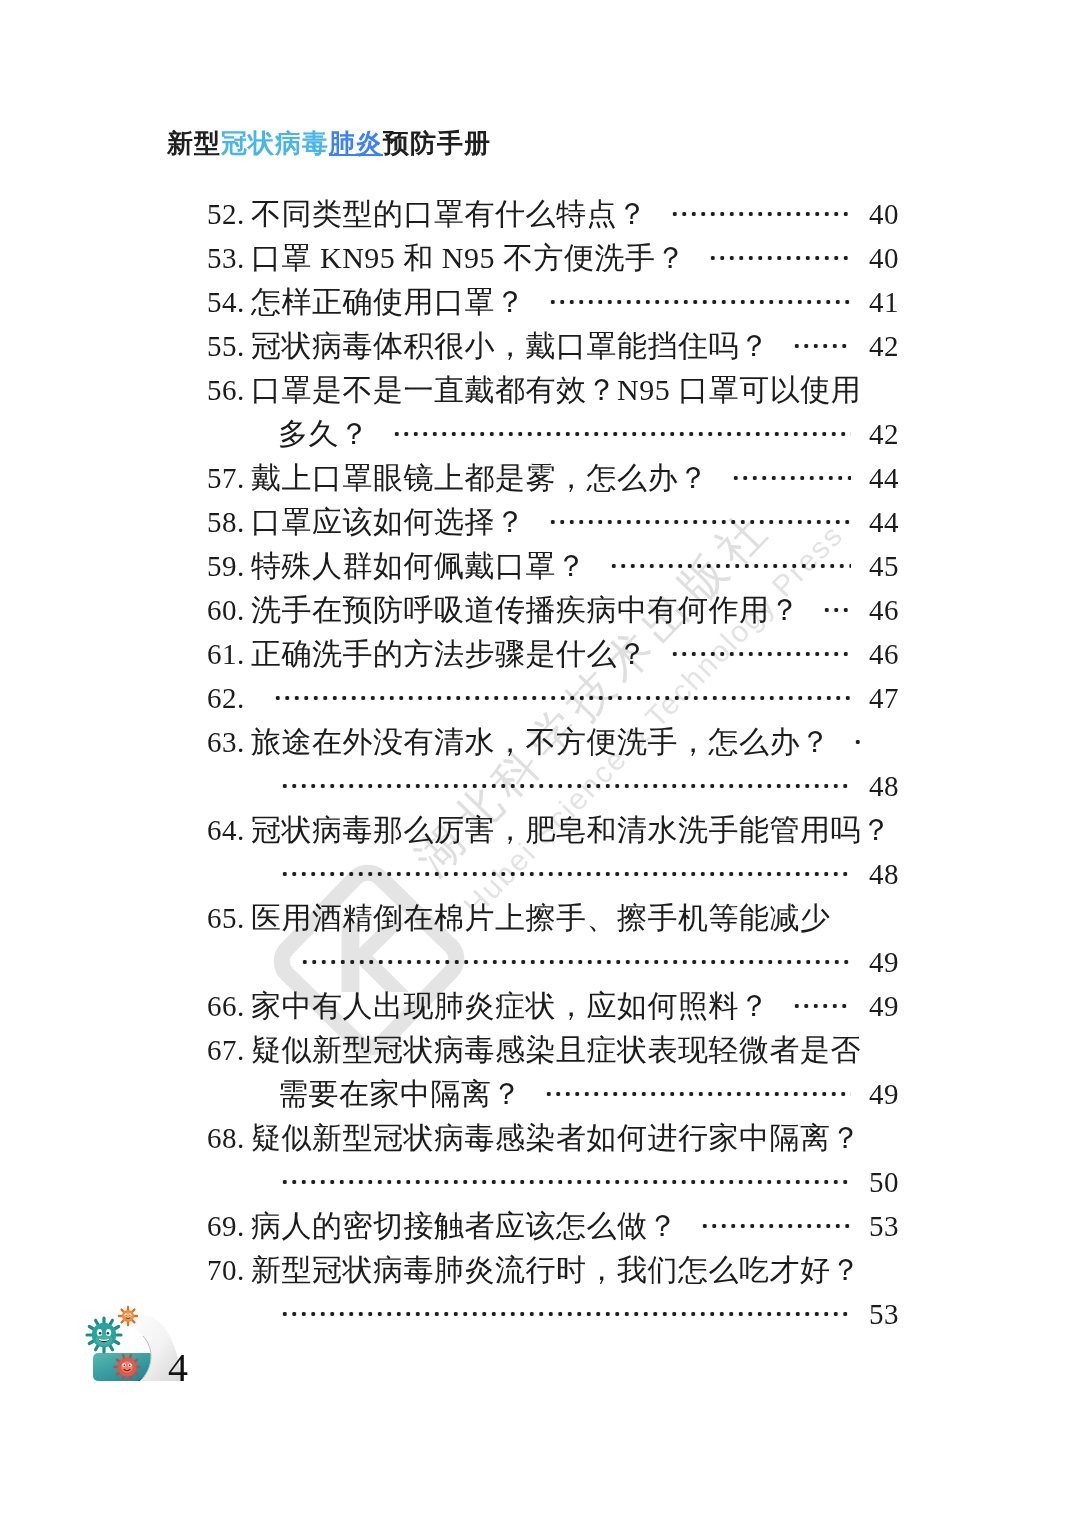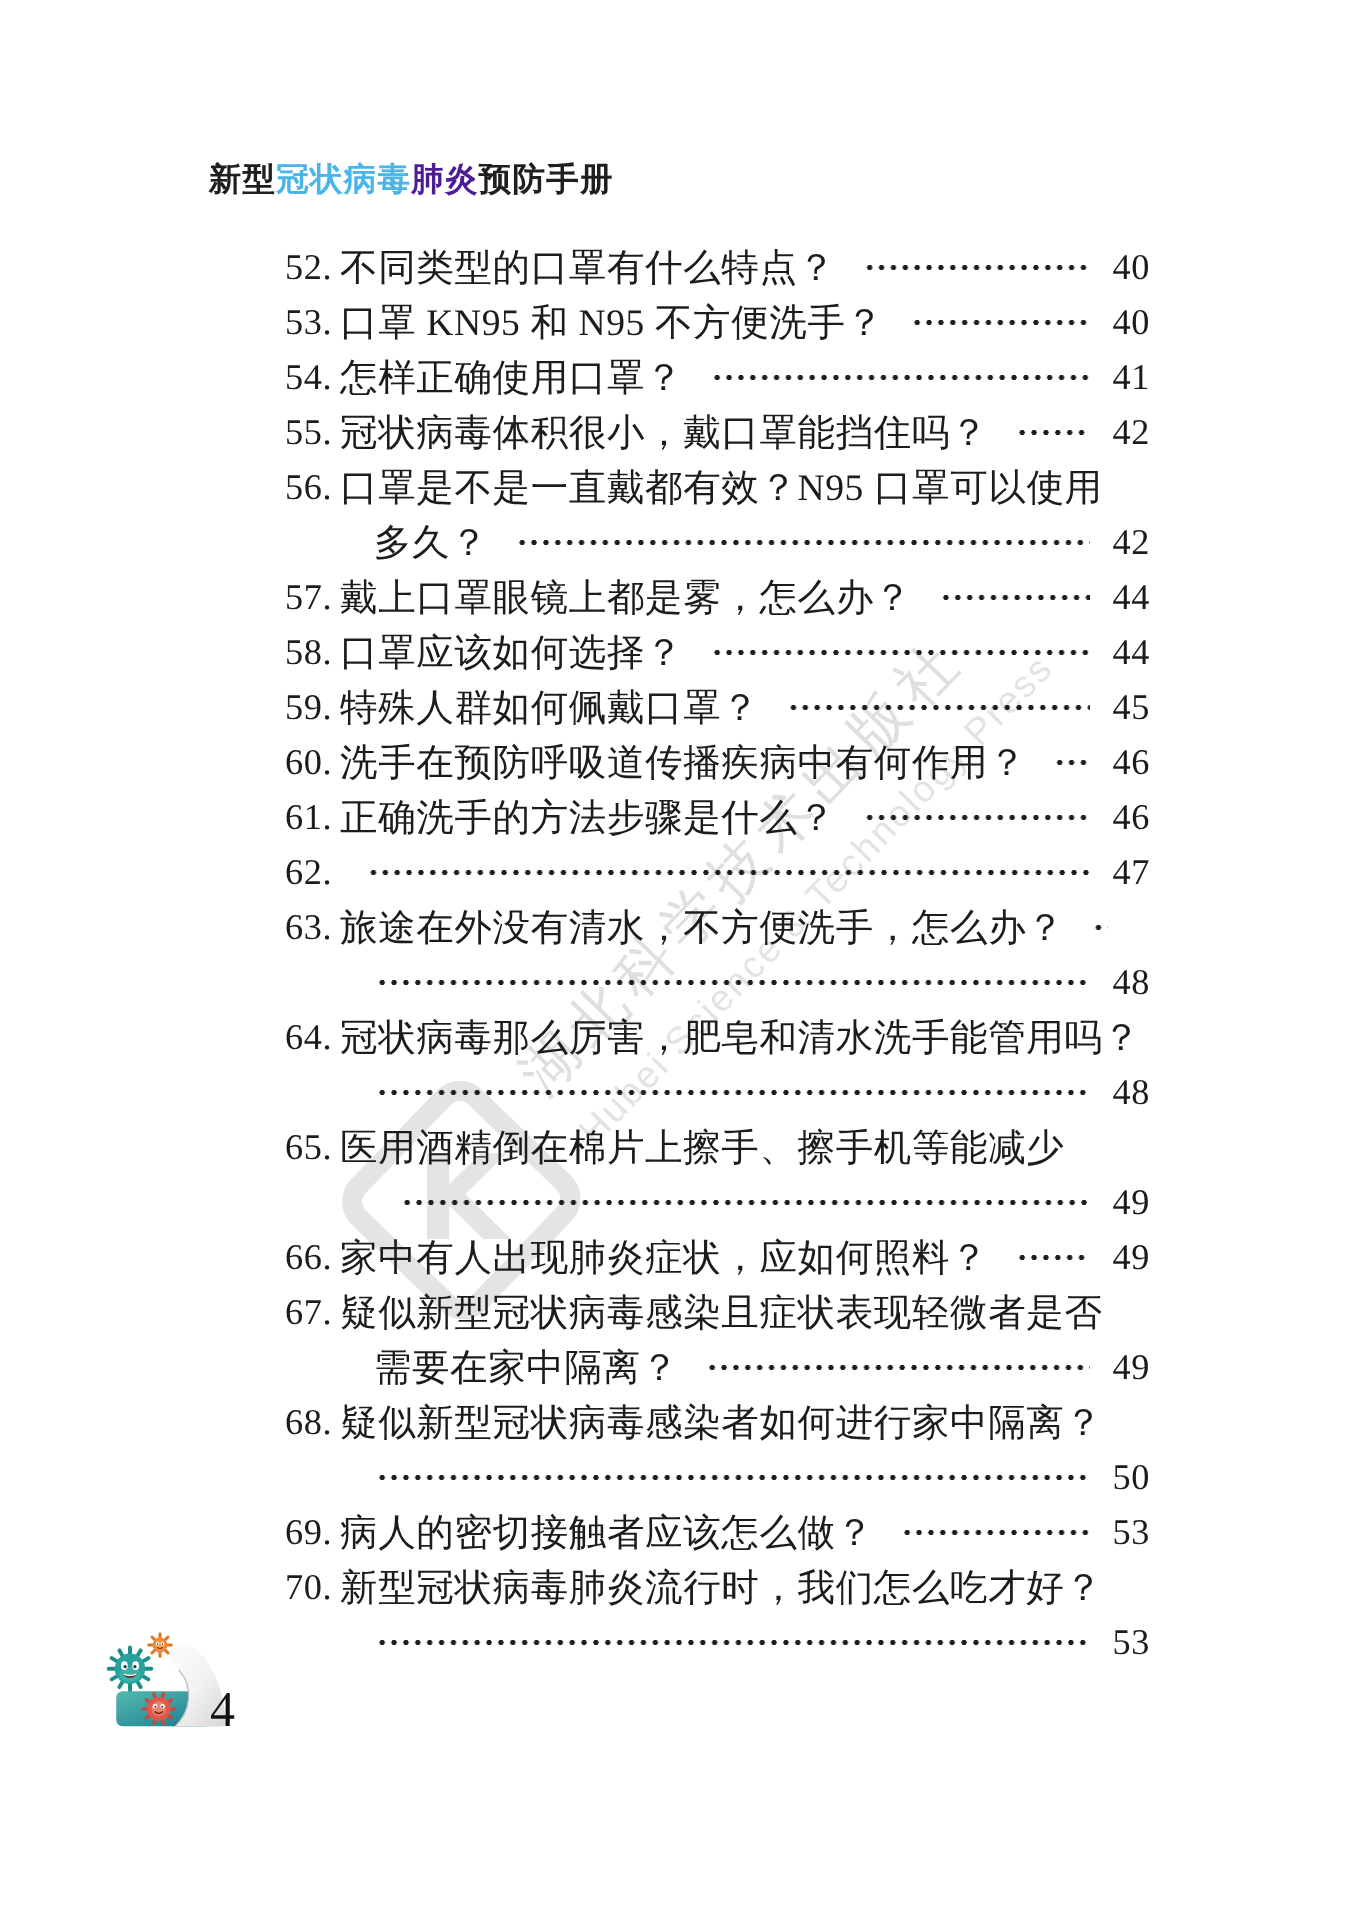--- a/index.html
+++ b/index.html
@@ -9,21 +9,21 @@
   }
 
   
   .page-header{
     position:absolute;left:167px;top:126px;z-index:3;
     font-family:"Liberation Sans", sans-serif;
     font-weight:bold;font-size:26px;letter-spacing:1px;color:#1f1f1f;
     white-space:nowrap;
   }
   .seg-blue{color:#4ab5e8;}
-  .seg-orange{color:#4c1d95;}
+  .seg-orange{color:#3b82f6;text-decoration:underline;}
 
   
   .wm{
     position:absolute;left:263px;top:962px;z-index:1;
     transform:rotate(-46deg);transform-origin:0 0;
     display:flex;align-items:center;gap:30px;
     pointer-events:none;white-space:nowrap;
   }
   .wm-logo{
     flex:none;width:150px;height:150px;box-sizing:border-box;
@@ -37,21 +37,21 @@
   .wm-cn{
     font-family:"Liberation Sans", sans-serif;
     font-size:46px;letter-spacing:8px;color:#dfdfdf;
   }
   .wm-en{
     font-family:"Liberation Sans", sans-serif;
     font-size:30px;letter-spacing:2px;color:#e3e3e3;margin-top:14px;
   }
 
   
-  .toc{position:absolute;left:228px;top:192px;width:700px;z-index:2;}
+  .toc{position:absolute;left:207px;top:192px;width:700px;z-index:2;}
   .r{
     display:flex;align-items:center;height:44px;
     font-size:30px;letter-spacing:.5px;color:#1c1c1c;
   }
   .num{flex:none;width:44px;font-size:29px;}
   .c{padding-left:71px;}
   .txt{white-space:nowrap;}
   .leader{
     flex:1 1 auto;align-self:stretch;min-width:12px;
     margin:0 10px 0 22px;

